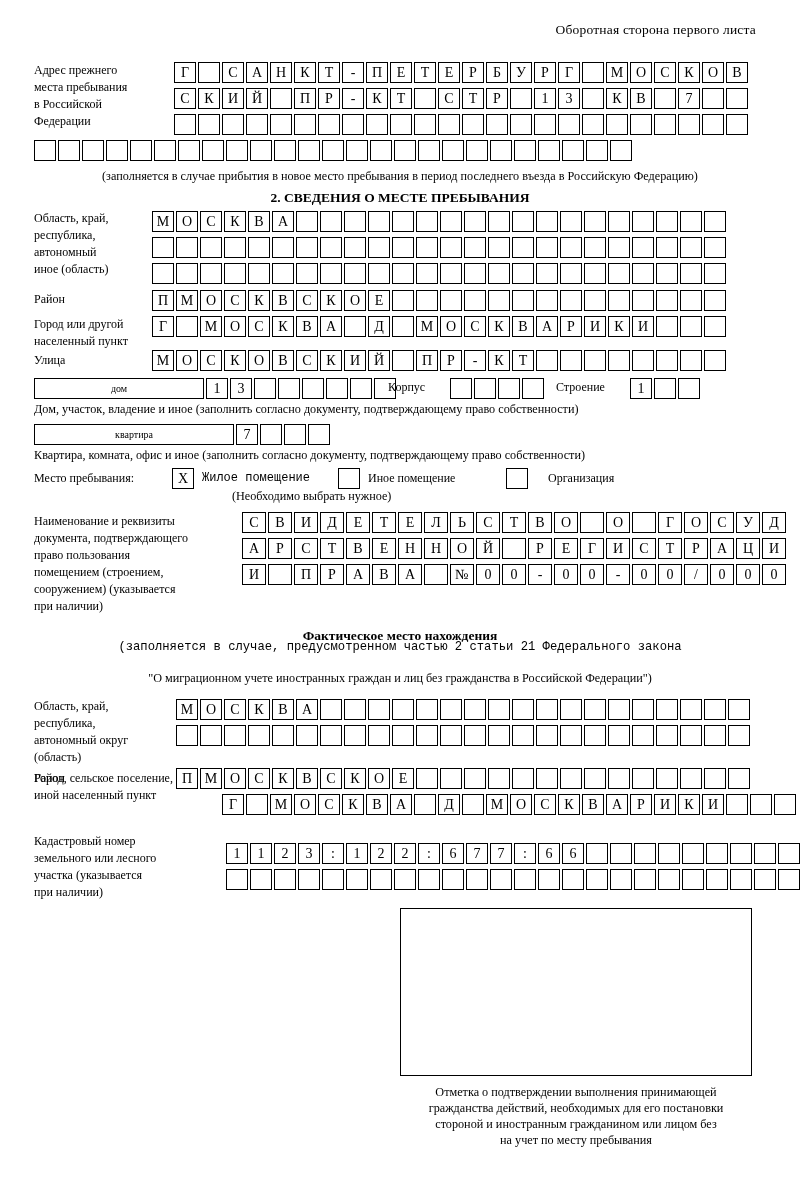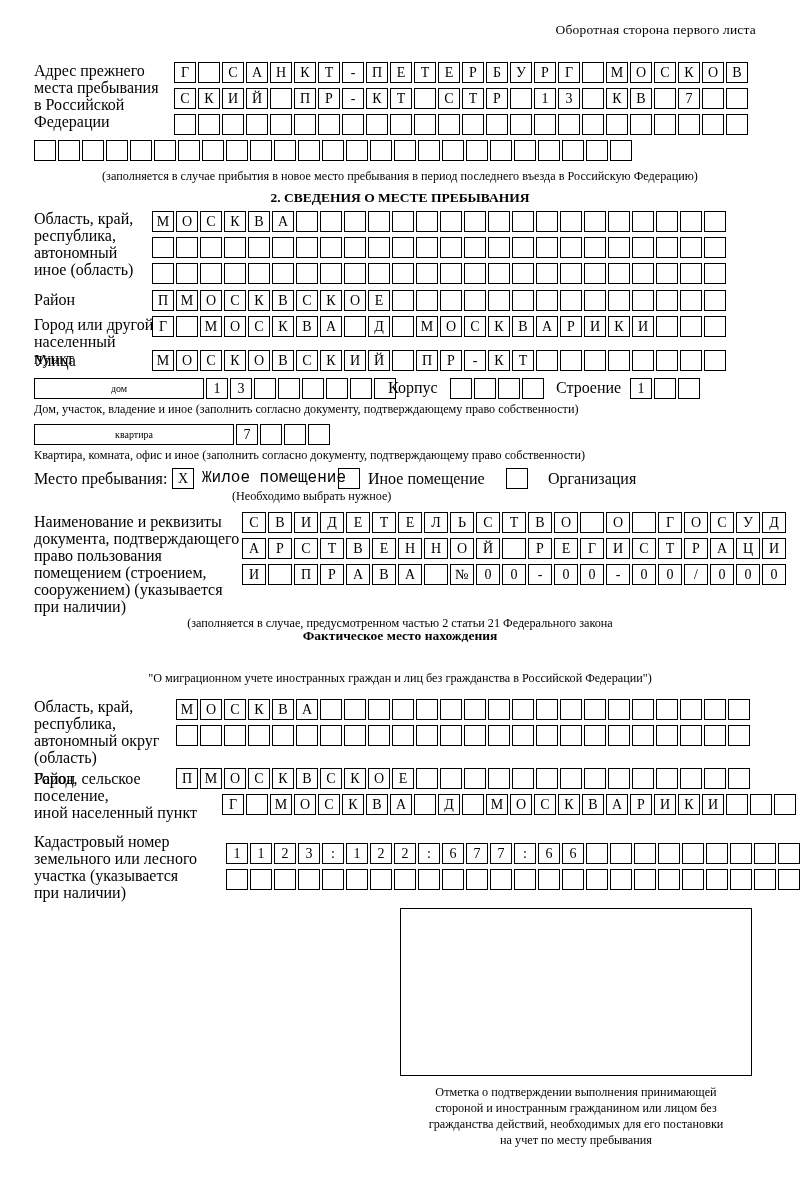--- a/index.html
+++ b/index.html
@@ -23,21 +23,21 @@
   }
   .header-right {
     position: absolute;
     top: 22px;
     right: 44px;
     font-size: 13.5px;
     letter-spacing: 0.2px;
     margin-left: 8px;
   }
   .label {
-    font-size: 16px;
+    font-size: 12px;
     line-height: 17px;
   }
   .small {
     font-size: 12.2px;
   }
   
   .boxrow {
     position: absolute;
     display: flex;
   }
@@ -502,21 +502,21 @@
       <div class="cell" style="width: 24px;">-</div>
       <div class="cell" style="width: 24px;">0</div>
       <div class="cell" style="width: 24px;">0</div>
       <div class="cell" style="width: 24px;">/</div>
       <div class="cell" style="width: 24px;">0</div>
       <div class="cell" style="width: 24px;">0</div>
       <div class="cell" style="width: 24px;">0</div>
     </div>
 
   <div class="abs title2" style="left:34px; top:628px; width:732px;">Фактическое место нахождения</div>
-  <div class="abs note" style="left:34px; top:615px; width:732px;">(заполняется в случае, предусмотренном частью 2 статьи 21 Федерального закона</div>
+  <div class="abs note" style="left:34px; top:639px; width:732px;font-family:Liberation Mono, monospace;">(заполняется в случае, предусмотренном частью 2 статьи 21 Федерального закона</div>
   <div class="abs note" style="left:34px; top:670px; width:732px;">"О миграционном учете иностранных граждан и лиц без гражданства в Российской Федерации")</div>
 
   <div class="abs label" style="left:34px; top:698px; width:150px;">
     <div>Область, край,</div>
     <div>республика,</div>
     <div>автономный округ</div>
     <div>(область)</div>
   </div>
   <div class="boxrow" id="al-region-0" style="left:176px; top:699px;">
       <div class="cell">М</div>
@@ -685,18 +685,18 @@
       <div class="cell"></div>
       <div class="cell"></div>
       <div class="cell"></div>
       <div class="cell"></div>
       <div class="cell"></div>
     </div>
 
   <div class="bigbox" style="left:400px; top:908px; width:352px; height:168px;"></div>
   <div class="abs note" style="left:392px; top:1084px; width:368px;">
     <div>Отметка о подтверждении выполнения принимающей</div>
+    <div>гражданства действий, необходимых для его постановки</div>
     <div>стороной и иностранным гражданином или лицом без</div>
-    <div>гражданства действий, необходимых для его постановки</div>
     <div>на учет по месту пребывания</div>
   </div>
 
 </div>
 
 </body></html>

